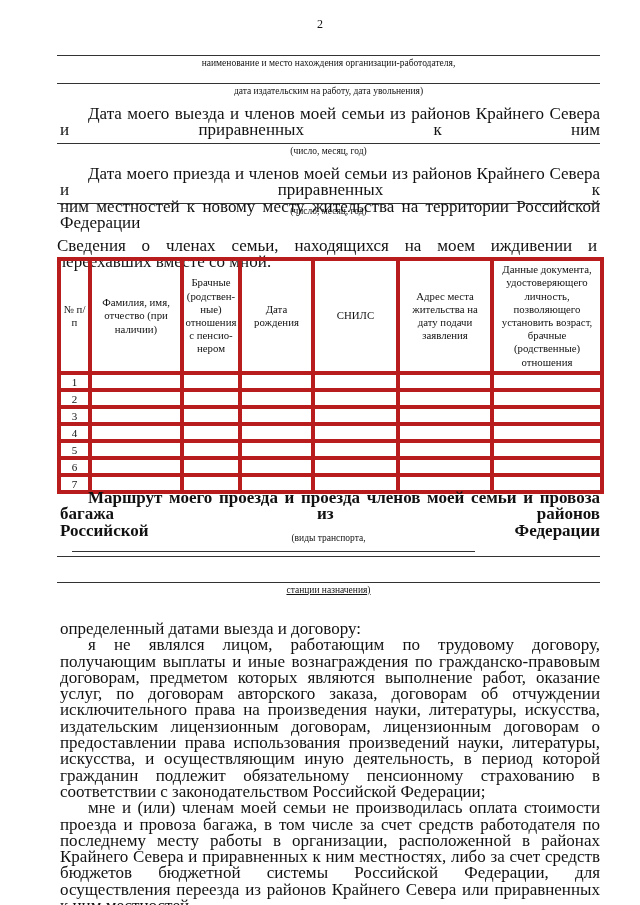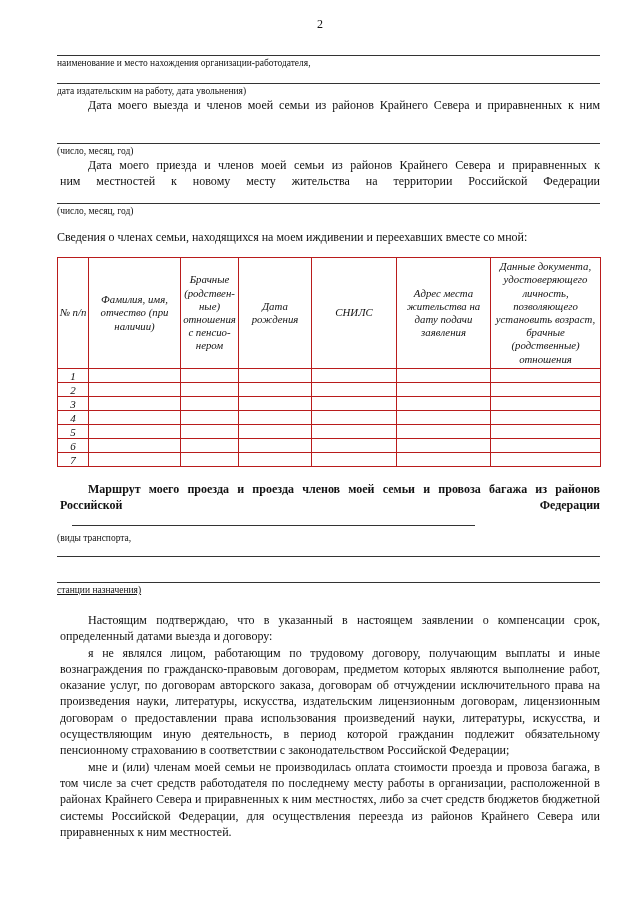--- a/index.html
+++ b/index.html
@@ -2,29 +2,29 @@
 <html><head>
 <meta charset="utf-8">
 <style>
   html, body { margin: 0; padding: 0; background: #ffffff; }
   body { width: 640px; height: 905px; position: relative; overflow: hidden;
          font-family: "Liberation Serif", "DejaVu Serif", serif; color: #111; }
   .page { position: absolute; left: 0; top: 0; width: 640px; height: 905px; }
   .abs { position: absolute; }
   .page-num { top: 17px; left: 0; width: 640px; text-align: center; font-size: 12px; }
   .rule { position: absolute; height: 0; border-top: 1px solid #333; }
-  .caption { position: absolute; left: 57px; width: 543px; text-align: left; font-size: 9.5px; }
-  .para { position: absolute; left: 60px; width: 540px; font-size: 12px; line-height: 16.3px;
-          text-align: justify; }
+  .caption { position: absolute; left: 57px; width: 543px; text-align: center; font-size: 9.5px; }
+  .para { position: absolute; left: 60px; width: 540px; font-size: 17px; line-height: 16.3px;
+          text-align: justify; margin-top: 9px; }
   .para p { margin: 0; }
   .indent { text-indent: 28px; }
   .just-last { text-align-last: justify; }
   table.fam { position: absolute; left: 57px; top: 257px; width: 543px;
               border-collapse: collapse; table-layout: fixed; font-size: 10.8px; }
-  table.fam th, table.fam td { border: 1px solid #b91c1c; padding: 0 1px; text-align: center; vertical-align: middle; font-style: italic; }
+  table.fam th, table.fam td { border: 4px solid #b91c1c; padding: 0 1px; text-align: center; vertical-align: middle; }
   table.fam th { font-weight: normal; height: 110px; line-height: 13.2px; }
   table.fam td { height: 13px; line-height: 12px; font-size: 11px; }
   .inline-line { display: inline-block; border-bottom: 1px solid #333; vertical-align: baseline; }
 </style>
 </head>
 <body>
 
 <div class="page">
 
   <div class="abs page-num">2</div>
@@ -140,19 +140,18 @@
   <div class="para" style="top:481px;font-weight:bold;">
     <p class="indent just-last">Маршрут моего проезда и проезда членов моей семьи и провоза багажа из районов</p>
     <p><span>Российской Федерации</span><span class="inline-line" style="width:403px; margin-left:12px;"></span></p>
   </div>
   <div class="caption" style="top:533px;">(виды транспорта,</div>
   <div class="rule" style="left:57px; top:556px; width:543px;"></div>
   <div class="rule" style="left:57px; top:582px; width:543px;"></div>
   <div class="caption" style="top:585px;text-decoration:underline;">станции назначения)</div>
 
   <div class="para" style="top:612px;">
-    <p class="indent just-last">Настоящим подтверждаю, что в указанный в настоящем заявлении о компенсации срок,</p>
     <p>определенный датами выезда и договору:</p>
     <p class="indent">я не являлся лицом, работающим по трудовому договору, получающим выплаты и иные вознаграждения по гражданско-правовым договорам, предметом которых являются выполнение работ, оказание услуг, по договорам авторского заказа, договорам об отчуждении исключительного права на произведения науки, литературы, искусства, издательским лицензионным договорам, лицензионным договорам о предоставлении права использования произведений науки, литературы, искусства, и осуществляющим иную деятельность, в период которой гражданин подлежит обязательному пенсионному страхованию в соответствии с законодательством Российской Федерации;</p>
     <p class="indent">мне и (или) членам моей семьи не производилась оплата стоимости проезда и провоза багажа, в том числе за счет средств работодателя по последнему месту работы в организации, расположенной в районах Крайнего Севера и приравненных к ним местностях, либо за счет средств бюджетов бюджетной системы Российской Федерации, для осуществления переезда из районов Крайнего Севера или приравненных к ним местностей.</p>
   </div>
 
 </div>
 
 </body></html>

